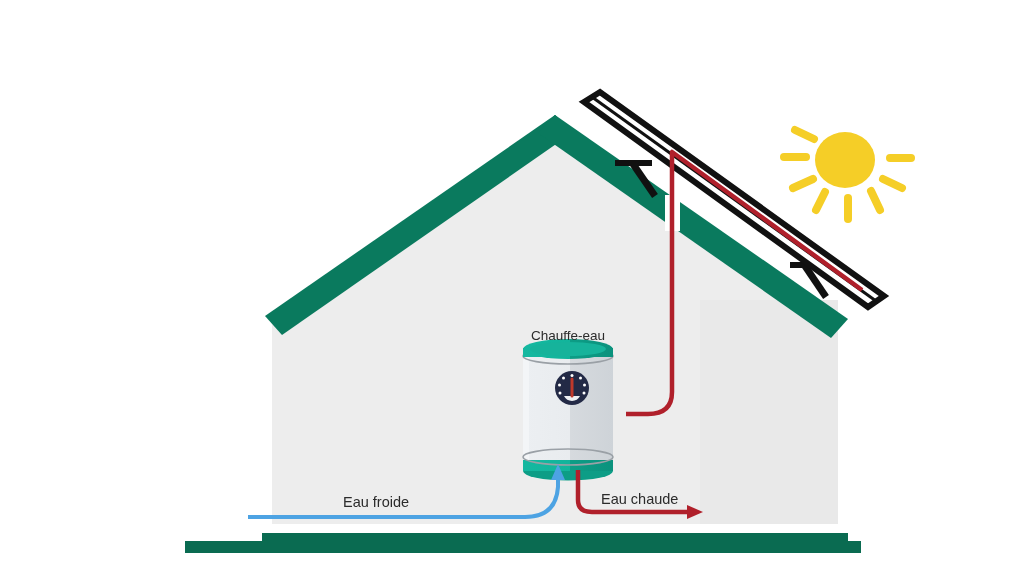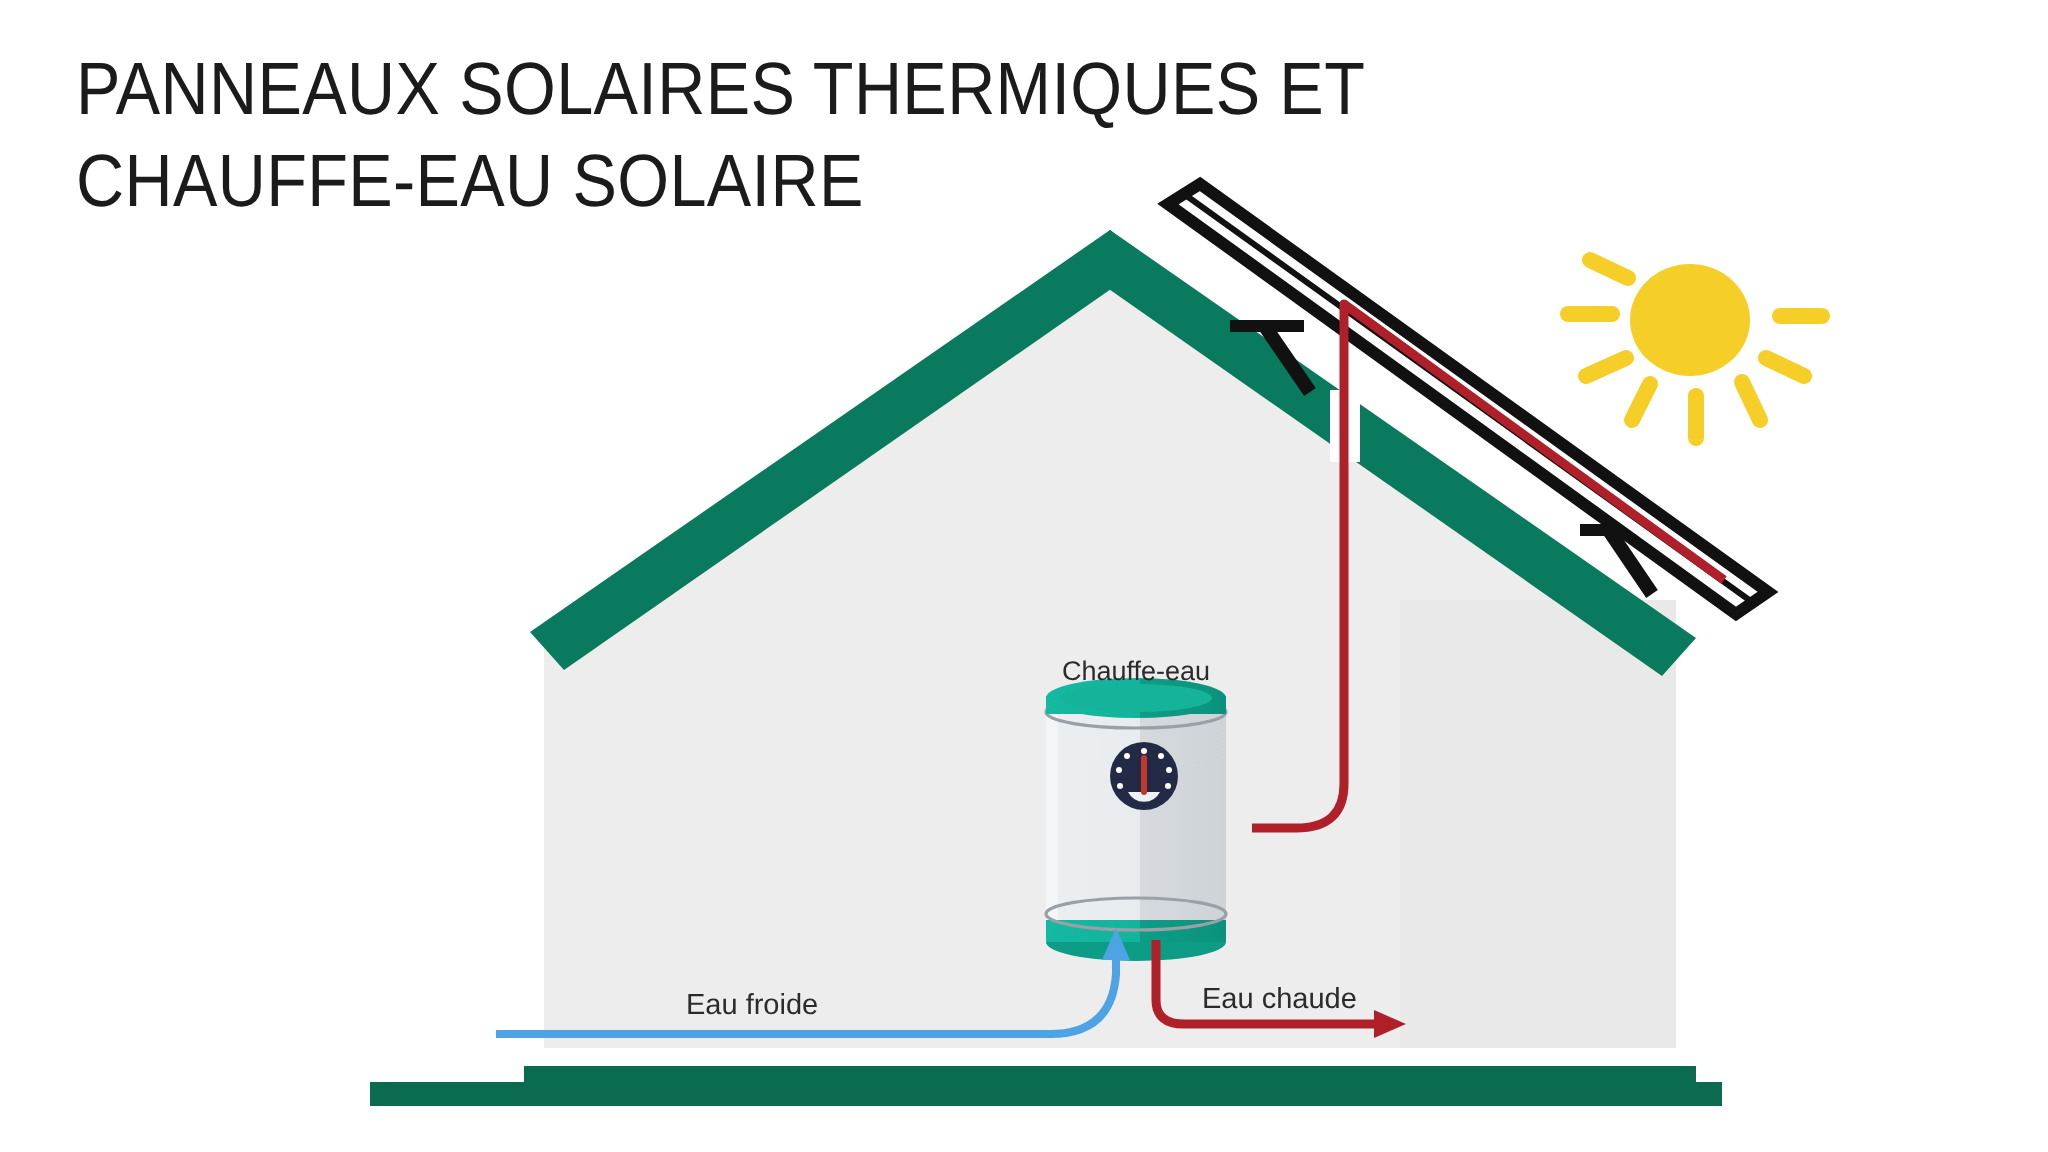--- a/index.html
+++ b/index.html
@@ -52,24 +52,20 @@
     font-family: "Liberation Sans", sans-serif;
     font-size: 14.5px;
     fill: #2b2b2b;
   }
 </style>
 </head>
 <body>
 
 <div id="stage">
 
-  <div class="title-block">
-    <div class="title-line">PANNEAUX SOLAIRES THERMIQUES ET</div>
-    <div class="title-line">CHAUFFE-EAU SOLAIRE</div>
-  </div>
 
   <svg id="scene" viewBox="0 0 1024 576" xmlns="http://www.w3.org/2000/svg">
 
     <defs>
       <linearGradient id="tankGrad" x1="0" y1="0" x2="1" y2="0">
         <stop offset="0%" stop-color="#eceff2"></stop>
         <stop offset="52%" stop-color="#e9ecef"></stop>
         <stop offset="52.5%" stop-color="#d6dade"></stop>
         <stop offset="100%" stop-color="#ced3d8"></stop>
       </linearGradient>

